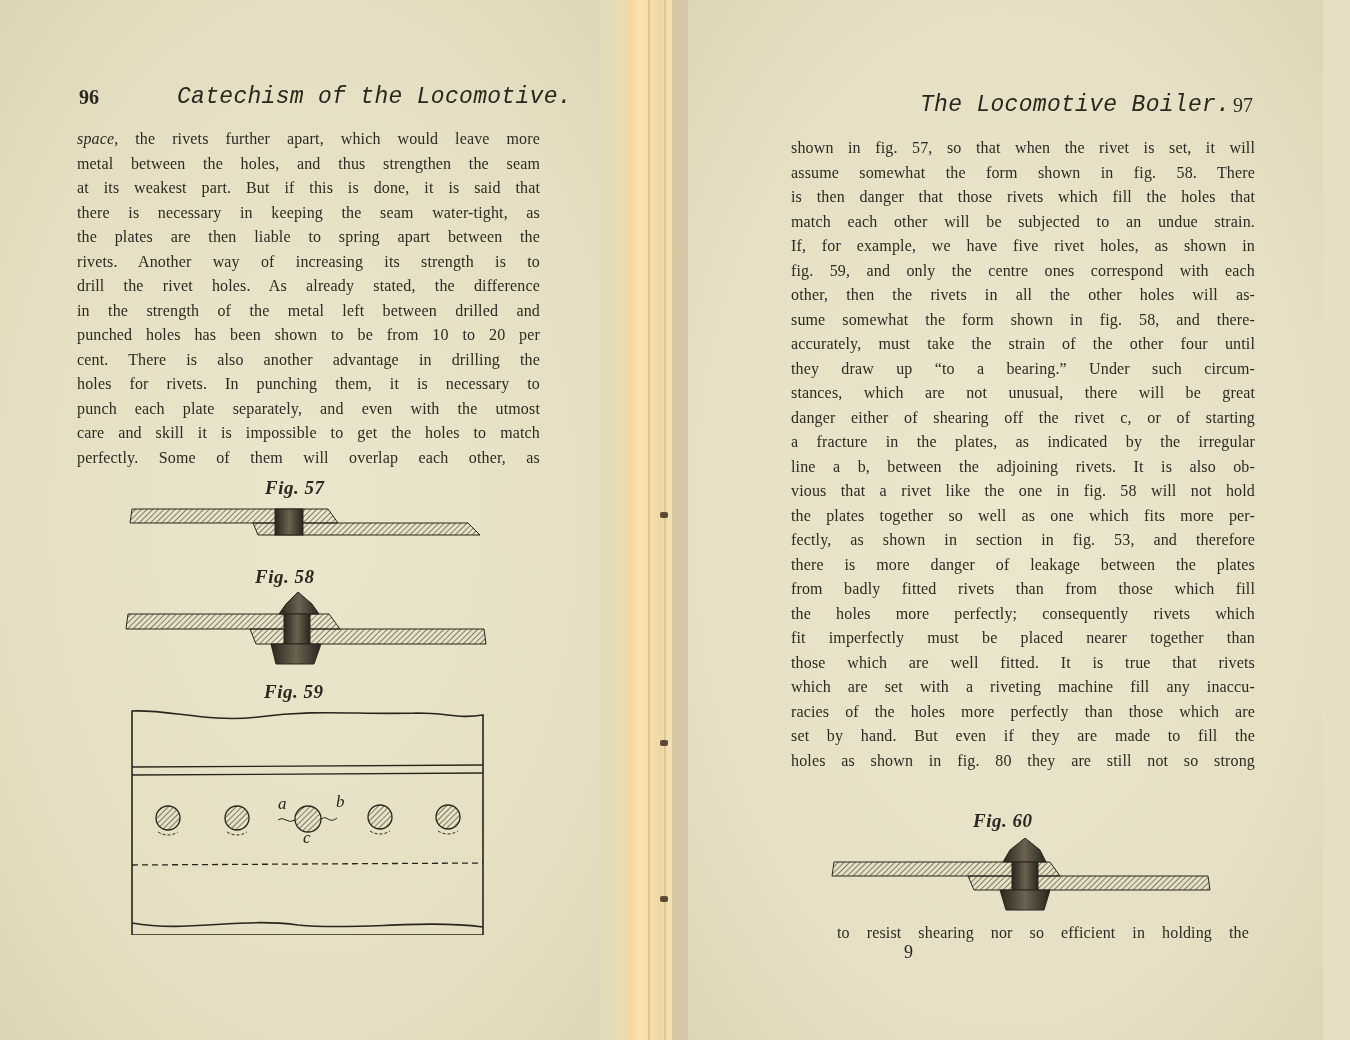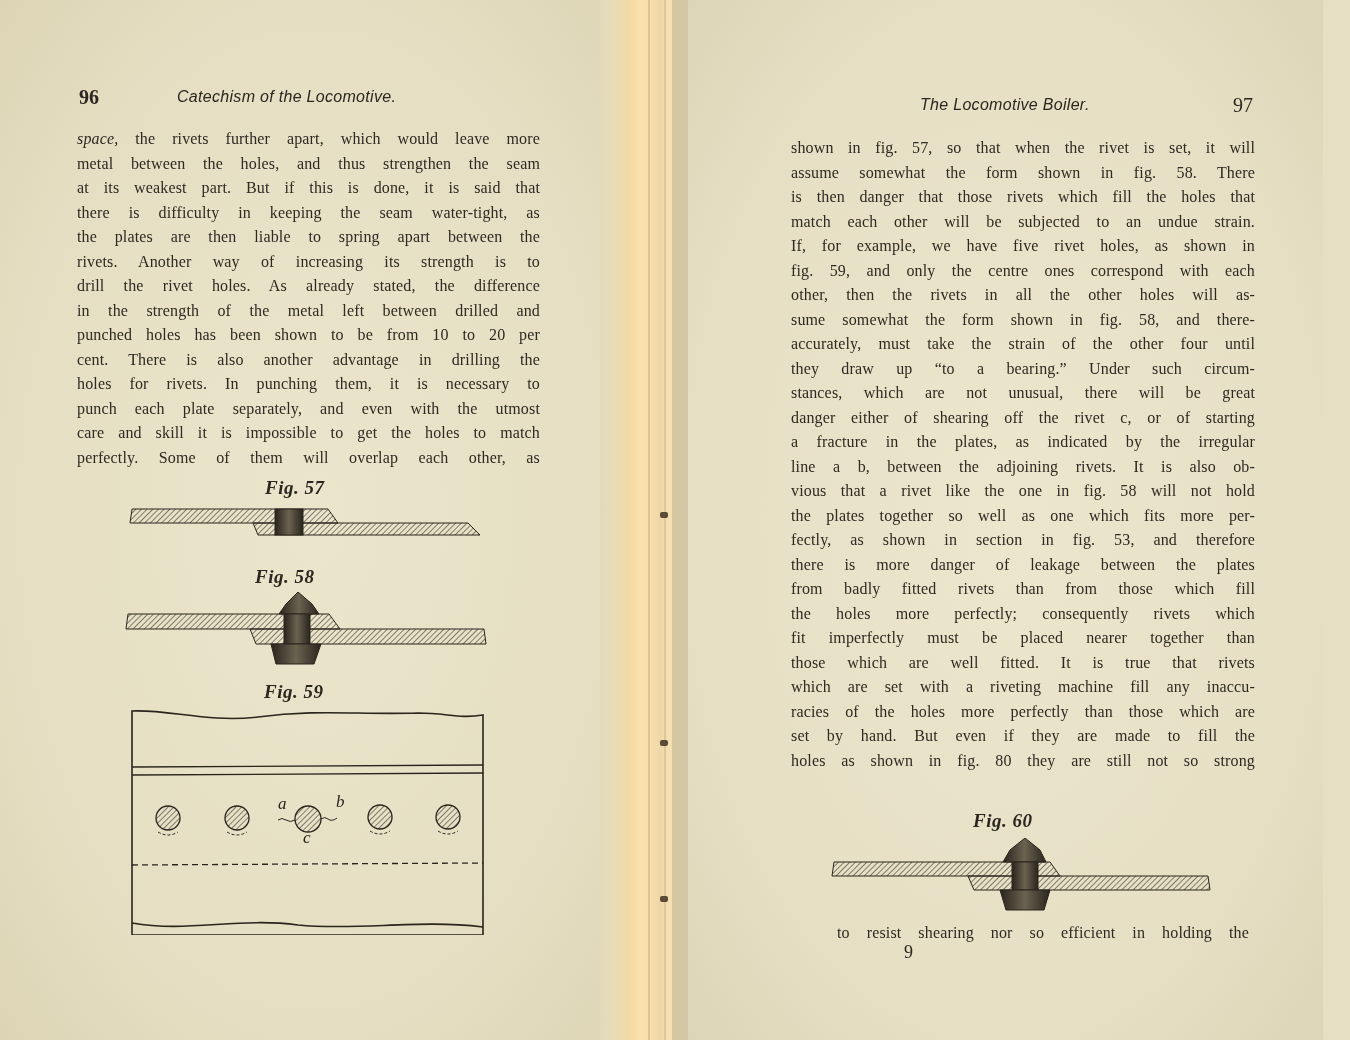--- a/index.html
+++ b/index.html
@@ -26,21 +26,21 @@
   .gutter .crease.c1 { left: 48px; }
   .gutter .crease.c2 { left: 64px; background: rgba(160,140,100,0.25); }
   .gutter .shadow { position: absolute; top: 0; bottom: 0; left: 72px; width: 40px;
     background: linear-gradient(90deg, rgba(150,135,100,0.28), rgba(150,135,100,0)); }
   .gutter .stitch { position: absolute; width: 8px; height: 6px; background: #5b4a36; border-radius: 2px; left: 60px; }
 
   .running-head {
     position: absolute; top: 86px; font-size: 19px; line-height: 22px;
   }
   .running-head .pno { position: absolute; font-family: "Liberation Serif", serif; font-size: 20px; }
-  .running-head .title { position: absolute; font-style: italic; font-family: Liberation Sans, sans-serif; font-size: 16px; white-space: nowrap; letter-spacing: 0.3px; }
+  .running-head .title { position: absolute; font-style: italic; font-family: Liberation Mono, monospace; font-size: 23px; white-space: nowrap; letter-spacing: 0.3px; }
 
   .text-block {
     position: absolute; font-family: "Liberation Serif", serif; font-size: 16px;
     line-height: 24.5px; text-align: justify; letter-spacing: 0.15px; color: #2e2922;
   }
   .text-block .line { display: block; white-space: nowrap; text-align-last: justify; text-align: justify; height: 24.5px; }
   .text-block .line.last { text-align-last: left; }
 
   .fig-caption {
     position: absolute; font-family: "Liberation Serif", serif; font-style: italic; font-weight: bold;
@@ -57,21 +57,21 @@
   <div class="page left">
     <div class="running-head" style="left:0;width:600px;">
       <span class="pno" style="left:79px;top:0;font-weight:bold;">96</span>
       <span class="title" style="left:177px;top:0;">Catechism of the Locomotive.</span>
     </div>
 
     <div class="text-block" style="left:77px;top:127px;width:463px;">
       <span class="line"><i>space,</i><span> the rivets further apart, which would leave more</span></span>
       <span class="line">metal between the holes, and thus strengthen the seam</span>
       <span class="line">at its weakest part.   But if this is done, it is said that</span>
-      <span class="line">there is difficulty in keeping the seam water-tight, as</span>
+      <span class="line">there is necessary in keeping the seam water-tight, as</span>
       <span class="line">the plates are then liable to spring apart between the</span>
       <span class="line">rivets.  Another way of increasing its strength is to</span>
       <span class="line">drill the rivet holes.   As already stated, the difference</span>
       <span class="line">in the strength of the metal left between drilled and</span>
       <span class="line">punched holes has been shown to be from 10 to 20 per</span>
       <span class="line">cent.  There is also another advantage in drilling the</span>
       <span class="line">holes for rivets.  In punching them, it is necessary to</span>
       <span class="line">punch each plate separately, and even with the utmost</span>
       <span class="line">care and skill it is impossible to get the holes to match</span>
       <span class="line">perfectly.  Some of them will overlap each other, as</span>

